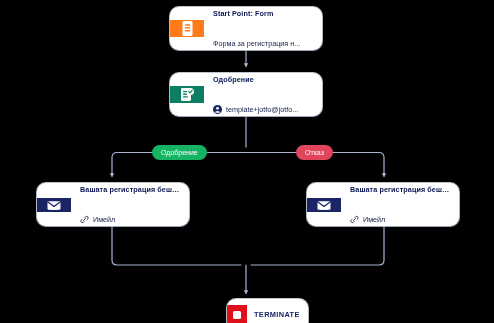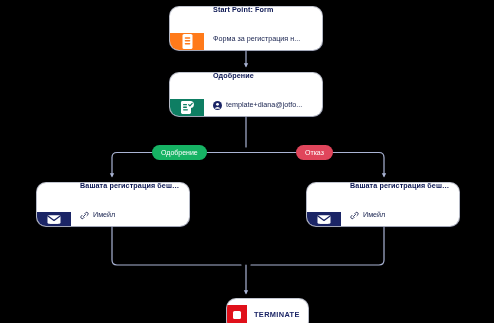--- a/index.html
+++ b/index.html
@@ -21,21 +21,21 @@
     top: 0;
     width: 494px;
     height: 323px;
     pointer-events: none;
   }
 
   
   .node {
     position: absolute;
     display: flex;
-    align-items: flex-end;
+    align-items: center;
     background: #ffffff;
     border-radius: 9px;
     box-shadow: 0 1px 3px rgba(20,30,70,.35), 0 0 0 1px rgba(225,228,238,.9);
     overflow: hidden;
     z-index: 5;
   }
   .node-icon {
     width: 34px;
     flex: 0 0 34px;
     display: flex;
@@ -210,21 +210,21 @@
     <div class="node-body">
       <div class="node-title">Одобрение</div>
       <div class="node-sub">
         <span class="mini-icon">
           <svg width="9" height="9" viewBox="0 0 10 10" xmlns="http://www.w3.org/2000/svg">
             <circle cx="5" cy="5" r="5" fill="#1b2566"></circle>
             <circle cx="5" cy="3.7" r="1.55" fill="#ffffff"></circle>
             <path d="M1.9,8.6 a3.2,2.7 0 0 1 6.2,0 Z" fill="#ffffff"></path>
           </svg>
         </span>
-        <span class="sub-text">template+diana@jotfo...</span>
+        <span class="sub-text">template+jotfo@jotfo...</span>
       </div>
     </div>
   </div>
 
   <div class="pill" id="pill-approved">Одобрение</div>
   <div class="pill" id="pill-denied">Отказ</div>
 
   <div class="node" id="node-email-approved">
     <div class="node-icon">
       <svg width="16" height="14" viewBox="0 0 16 14" xmlns="http://www.w3.org/2000/svg">

